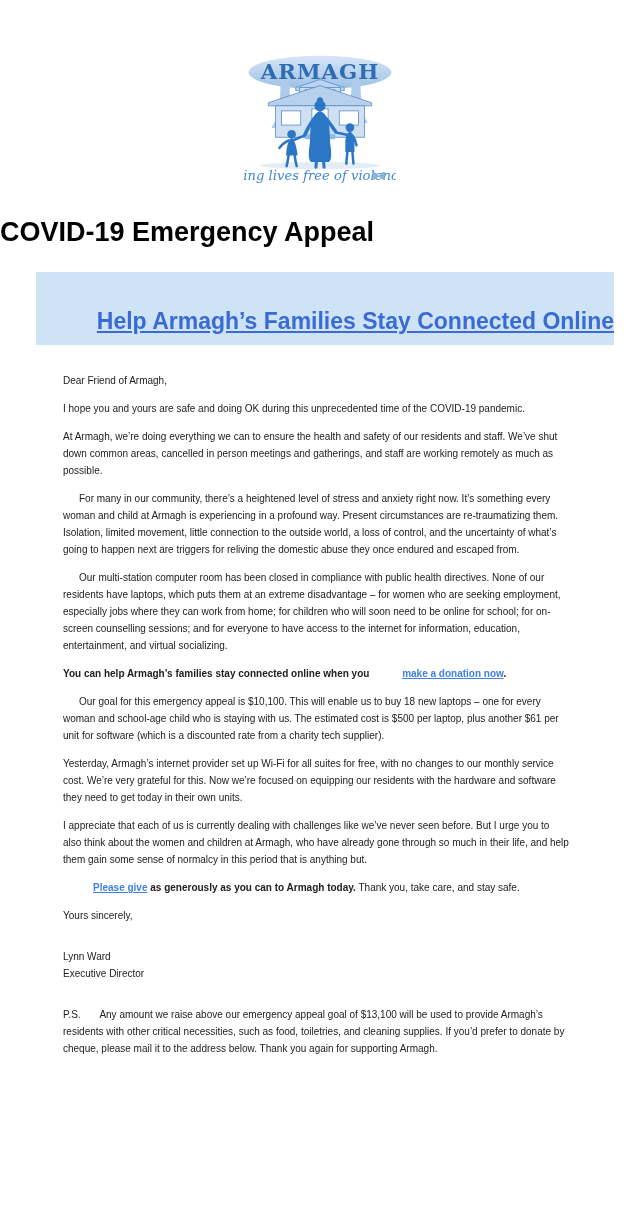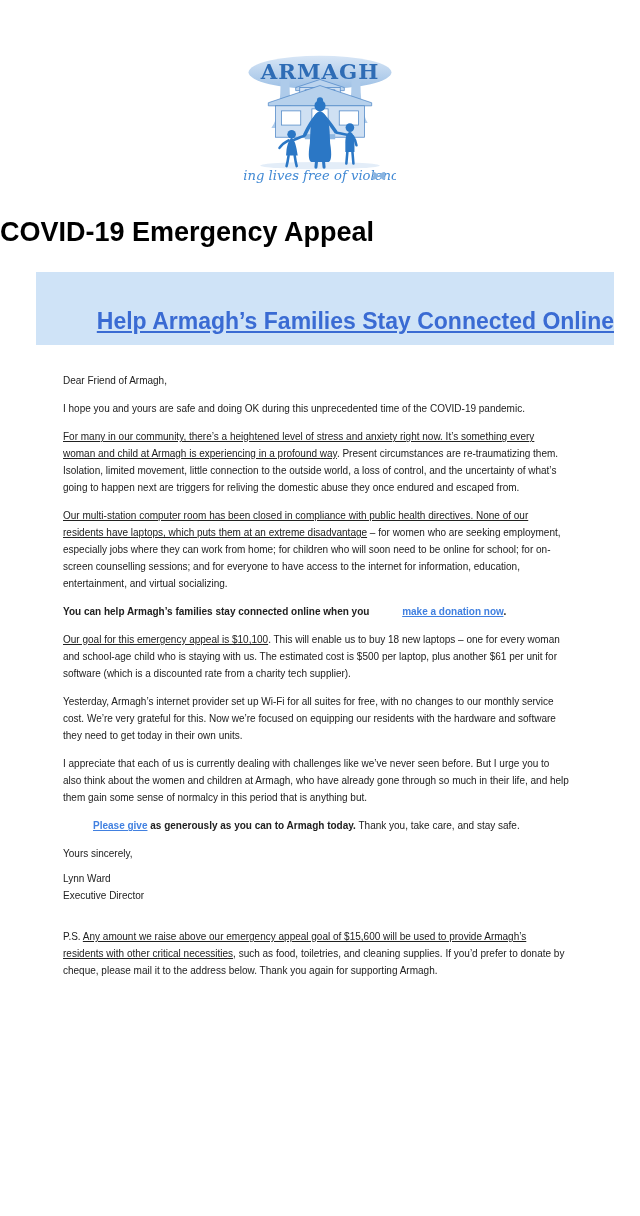--- a/index.html
+++ b/index.html
@@ -29,24 +29,24 @@
   
   .banner{margin:24px 0 0 36px;width:578px;height:73px;background:var(--banner-bg);
           display:flex;align-items:flex-end;justify-content:flex-end;box-sizing:border-box;
           padding-bottom:11px;}
   .banner-link{font-size:23px;font-weight:bold;color:var(--banner-link);
                text-decoration:underline;cursor:pointer;line-height:1.1;}
 
   
   .letter{margin:27px 0 0 63px;width:506px;font-size:10px;line-height:17px;color:var(--body-text);}
   .para{margin:0 0 11px;}
-  .para.lg{margin-bottom:8px;}
+  .para.lg{margin-bottom:24px;}
   .para.sm{margin-bottom:24px;}
   .rb{font-weight:bold;}
-  .ru{text-decoration:underline;}
+  .ru{margin-left:16px;}
   .rl{color:var(--body-link);font-weight:bold;text-decoration:underline;cursor:pointer;padding-left:30px;}
 </style>
 </head>
 <body>
 
 <div class="page">
 
   <div class="logo-wrap">
     <svg width="152" height="132" viewBox="0 0 300 260">
       <defs>
@@ -115,25 +115,26 @@
 
   <h1 class="title">COVID-19 Emergency Appeal</h1>
 
   <div class="banner">
     <a class="banner-link">Help Armagh’s Families Stay Connected Online</a>
   </div>
 
   <div class="letter">
       <p class="para"><span class="">Dear Friend of Armagh,</span></p>
       <p class="para"><span class="">I hope you and yours are safe and doing OK during this unprecedented time of the COVID-19 pandemic.</span></p>
+      <p class="para"><span class="">At Armagh, we’re doing everything we can to ensure the health and safety of our residents and staff. We’ve shut down common areas, cancelled in person meetings and gatherings, and staff are working remotely as much as possible.</span></p>
       <p class="para"><span class="ru">For many in our community, there’s a heightened level of stress and anxiety right now. It’s something every woman and child at Armagh is experiencing in a profound way</span><span class="">. Present circumstances are re-traumatizing them. Isolation, limited movement, little connection to the outside world, a loss of control, and the uncertainty of what’s going to happen next are triggers for reliving the domestic abuse they once endured and escaped from.</span></p>
       <p class="para"><span class="ru">Our multi-station computer room has been closed in compliance with public health directives. None of our residents have laptops, which puts them at an extreme disadvantage</span><span class=""> – for women who are seeking employment, especially jobs where they can work from home; for children who will soon need to be online for school; for on-screen counselling sessions; and for everyone to have access to the internet for information, education, entertainment, and virtual socializing.</span></p>
       <p class="para"><span class="rb">You can help Armagh’s families stay connected online when you </span><a class="rl">make a donation now</a><span class="rb">.</span></p>
       <p class="para"><span class="ru">Our goal for this emergency appeal is $10,100</span><span class="">. This will enable us to buy 18 new laptops – one for every woman and school-age child who is staying with us. The estimated cost is $500 per laptop, plus another $61 per unit for software (which is a discounted rate from a charity tech supplier).</span></p>
       <p class="para"><span class="">Yesterday, Armagh’s internet provider set up Wi-Fi for all suites for free, with no changes to our monthly service cost. We’re very grateful for this. Now we’re focused on equipping our residents with the hardware and software they need to get today in their own units.</span></p>
       <p class="para"><span class="">I appreciate that each of us is currently dealing with challenges like we’ve never seen before. But I urge you to also think about the women and children at Armagh, who have already gone through so much in their life, and help them gain some sense of normalcy in this period that is anything but.</span></p>
       <p class="para"><a class="rl">Please give</a><span class="rb"> as generously as you can to Armagh today.</span><span class=""> Thank you, take care, and stay safe.</span></p>
       <p class="para lg"><span class="">Yours sincerely,</span></p>
       <p class="para sm">Lynn Ward<br>Executive Director</p>
-      <p class="para"><span class="">P.S. </span><span class="ru">Any amount we raise above our emergency appeal goal of $15,600 will be used to provide Armagh’s residents with other critical necessities</span><span class="">, such as food, toiletries, and cleaning supplies. If you’d prefer to donate by cheque, please mail it to the address below. Thank you again for supporting Armagh.</span></p>
+      <p class="para"><span class="">P.S. </span><span class="ru">Any amount we raise above our emergency appeal goal of $13,100 will be used to provide Armagh’s residents with other critical necessities</span><span class="">, such as food, toiletries, and cleaning supplies. If you’d prefer to donate by cheque, please mail it to the address below. Thank you again for supporting Armagh.</span></p>
     </div>
 
 </div>
 
 </body></html>

